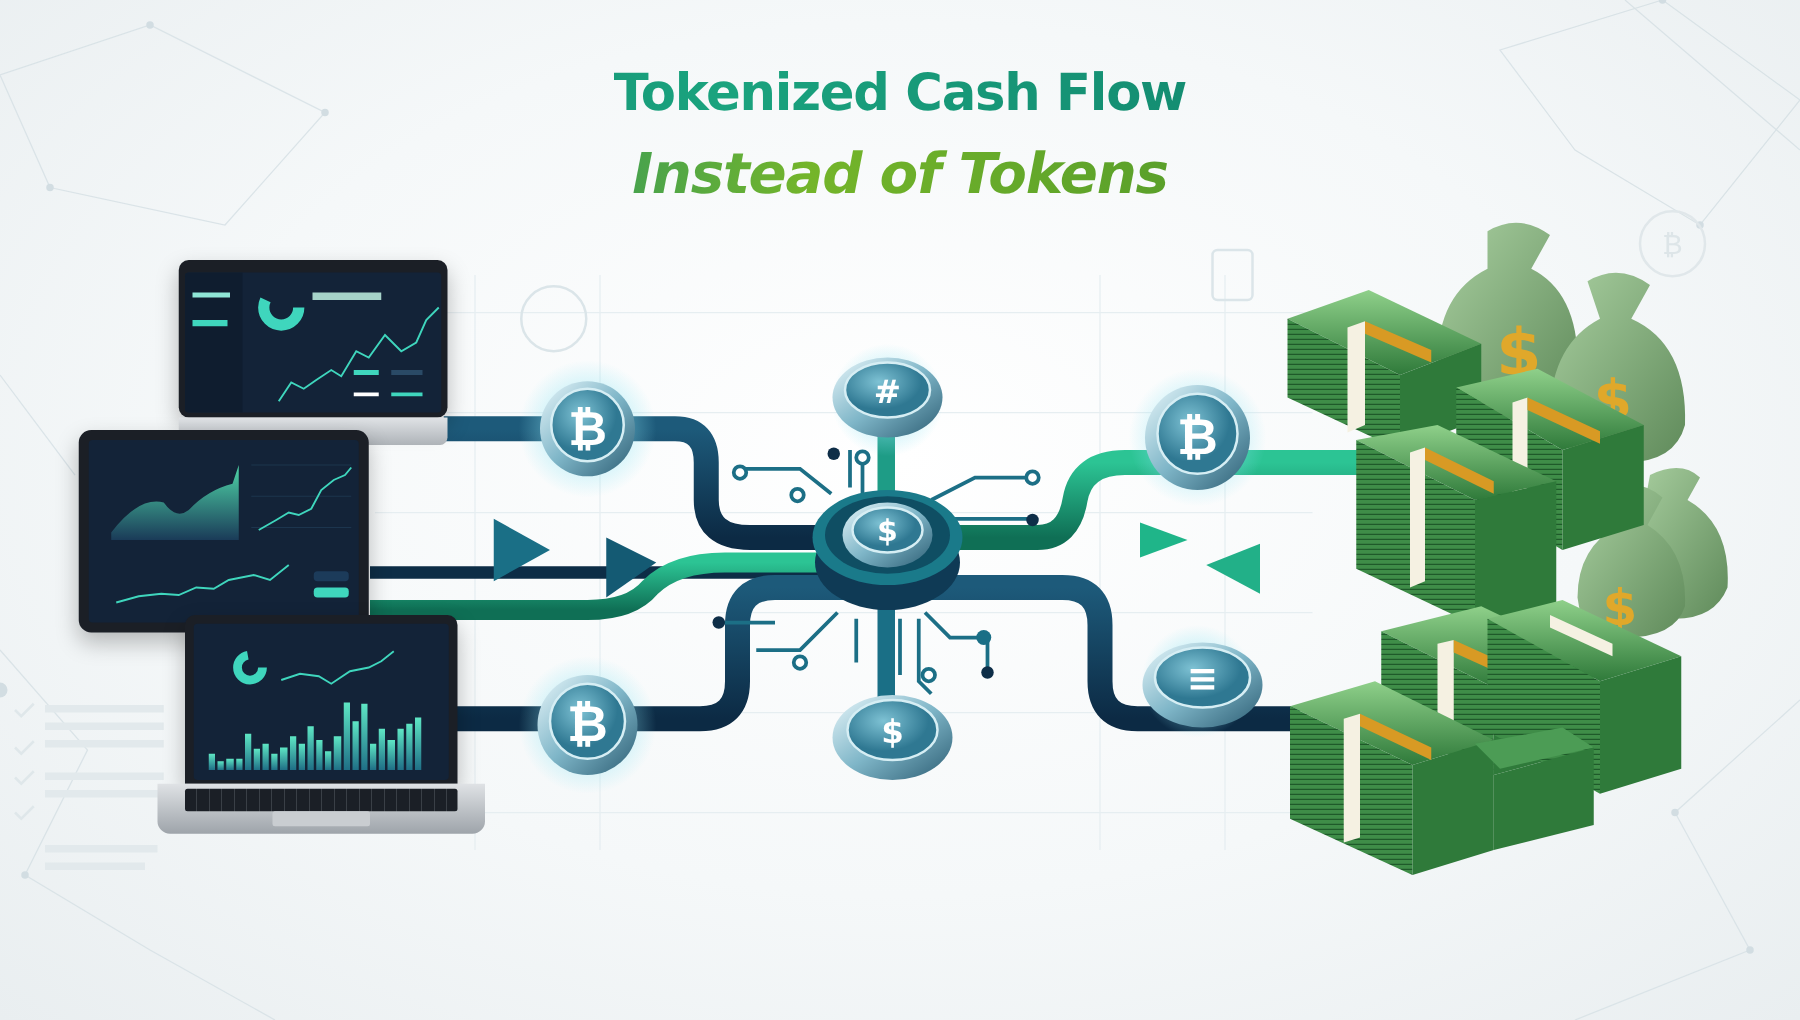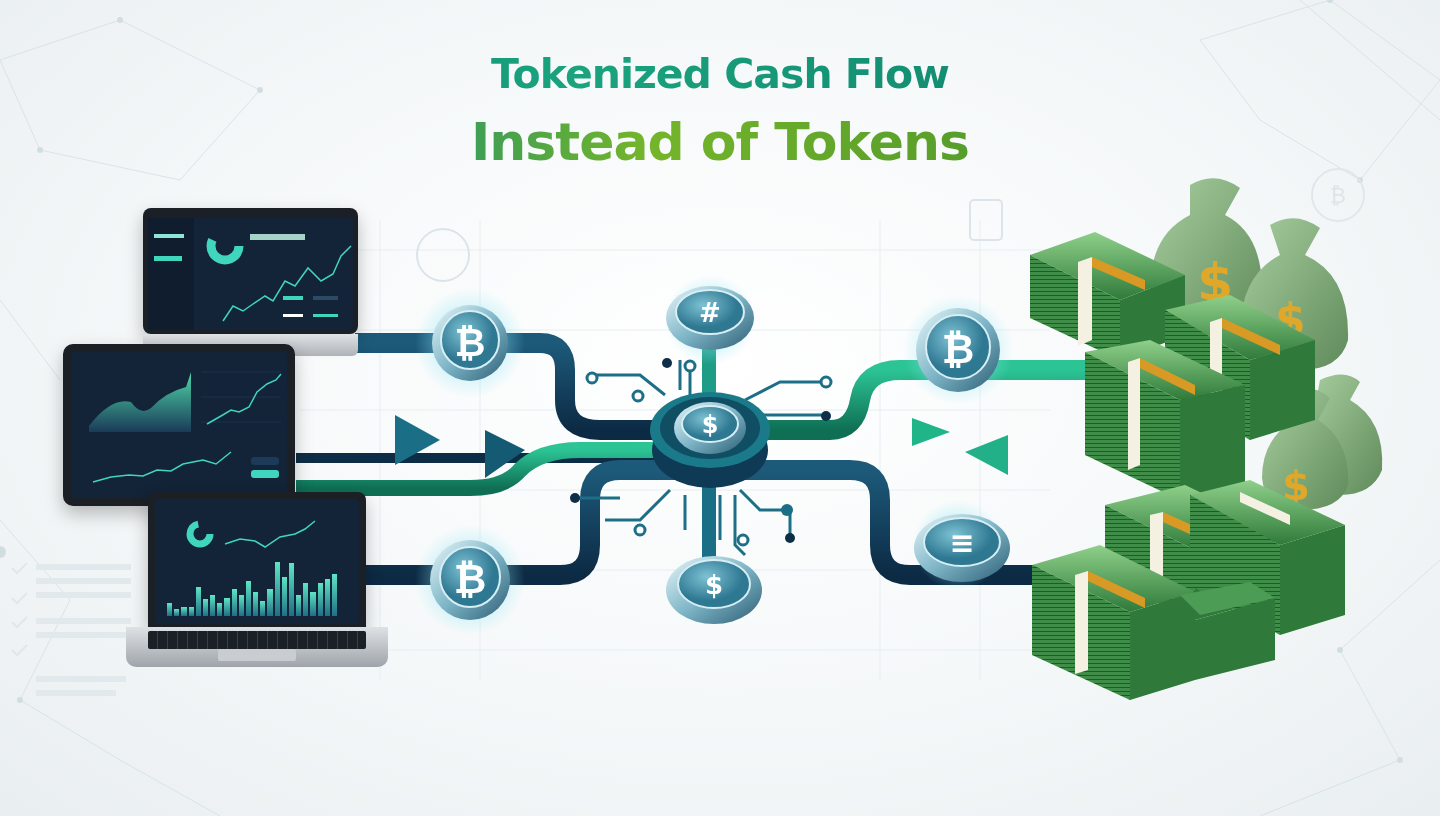--- a/index.html
+++ b/index.html
@@ -3,21 +3,21 @@
 <meta charset="utf-8">
 <style>
   html,body{margin:0;padding:0;}
   body{width:1440px;height:816px;overflow:hidden;position:relative;
     background:radial-gradient(ellipse at 50% 45%,#ffffff 0%,#f5f8f9 55%,#e9eef0 100%);
     font-family:"Liberation Sans",sans-serif;}
   .abs{position:absolute;}
   #bg-net{position:absolute;left:0;top:0;width:1440px;height:816px;}
   .title{position:absolute;left:0;width:1440px;text-align:center;font-family:"DejaVu Sans",sans-serif;font-weight:bold;letter-spacing:-1px;}
   .t1{top:50px;font-size:41px;background:linear-gradient(90deg,#0c7a66,#1aa37e 40%,#138a70 70%,#0a6a5e);-webkit-background-clip:text;background-clip:text;color:transparent;}
-  .t2{top:112px;font-size:52px;background:linear-gradient(90deg,#0c7a66 0%,#1b9070 25%,#74b52a 45%,#5aa02a 65%,#1e7a3c 100%);-webkit-background-clip:text;background-clip:text;color:transparent;}
+  .t2{top:112px;font-size:45px;background:linear-gradient(90deg,#0c7a66 0%,#1b9070 25%,#74b52a 45%,#5aa02a 65%,#1e7a3c 100%);-webkit-background-clip:text;background-clip:text;color:transparent;font-style:italic;}
   .device{position:absolute;background:#1b1f26;border-radius:8px;box-shadow:0 8px 18px rgba(0,0,0,.25);}
   .screen{position:absolute;background:#132338;border-radius:3px;overflow:hidden;}
   .stand{position:absolute;background:linear-gradient(#e0e3e6,#aeb3b8);}
 </style>
 </head>
 <body>
 
 <svg id="bg-net" viewBox="0 0 1440 816">
   <g stroke="#d7e1e5" stroke-width="1" fill="none" opacity=".9">
     <path d="M0 60 L120 20 L260 90 L180 180 L40 150 Z"></path>

